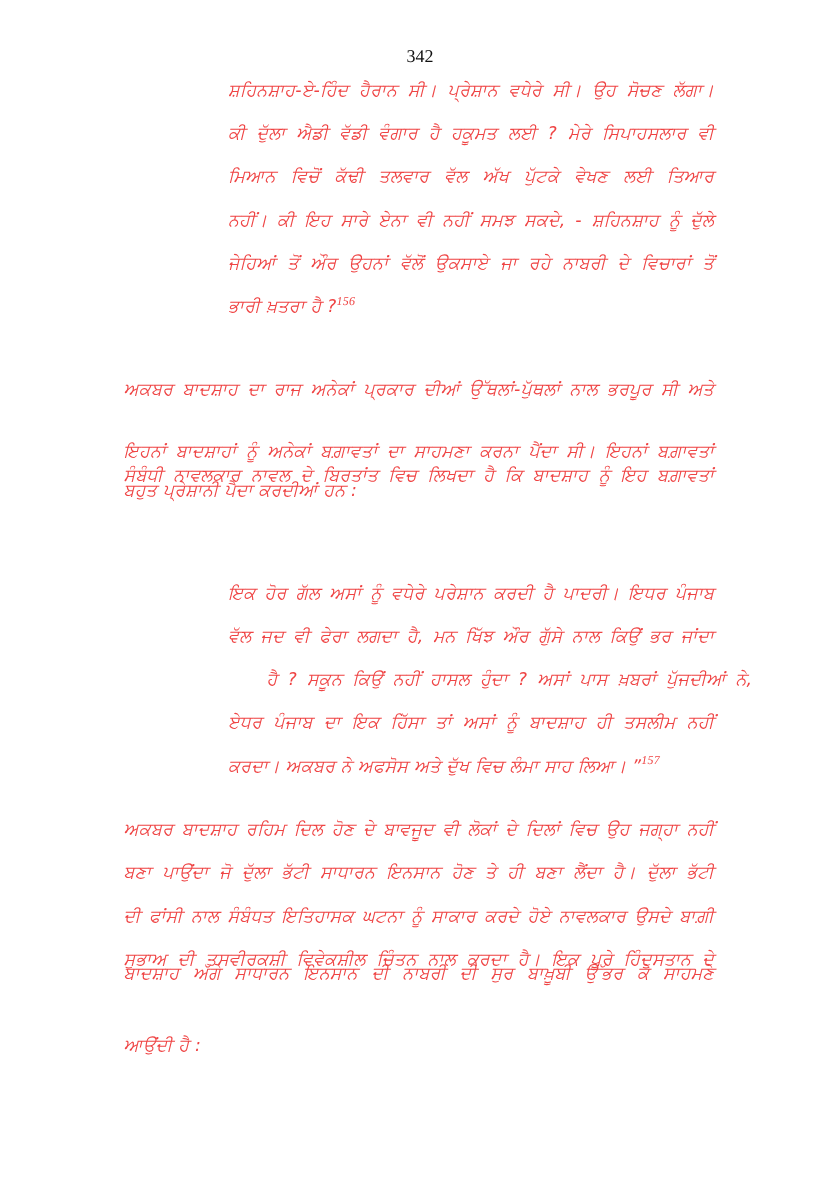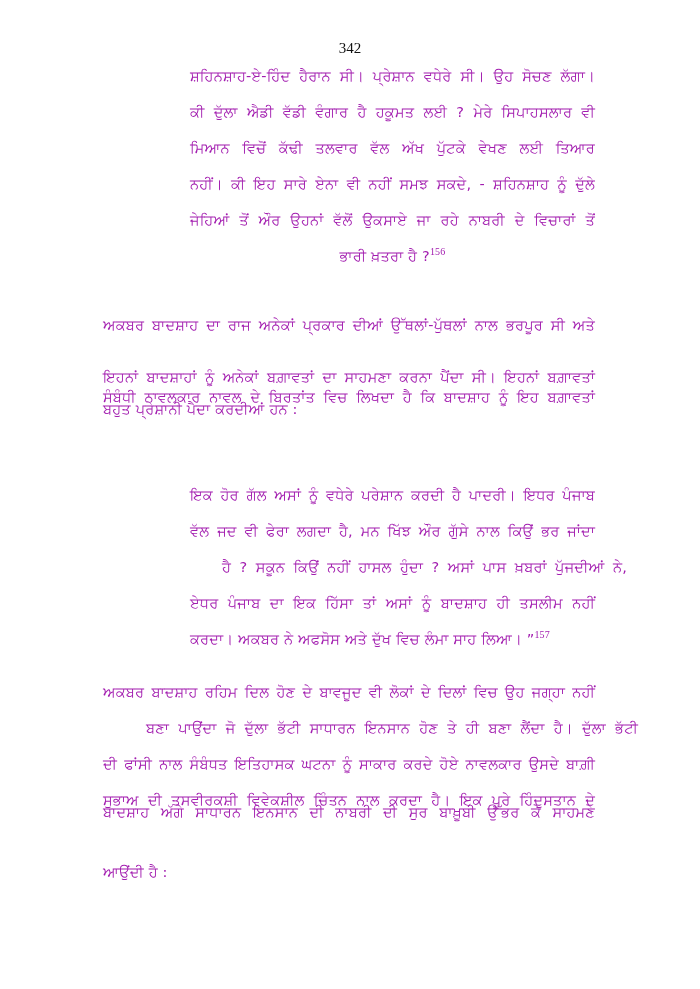--- a/index.html
+++ b/index.html
@@ -23,29 +23,30 @@
       font-family: "Liberation Serif", "DejaVu Serif", serif;
       font-size: 15px;
       color: #111;
     }
     .line {
       position: absolute;
       white-space: nowrap;
       font-family: "DejaVu Sans", "Liberation Sans", sans-serif;
       font-size: 14.5px;
       line-height: 20px;
-      color: #a21caf;
+      color: #ef4444;
       letter-spacing: 0.2px;
+      font-style: italic;
     }
     .line.justify {
       text-align: justify;
       text-align-last: justify;
       white-space: normal;
     }
-    .q1 { left: 190px; width: 405px; text-align: center; }
+    .q1 { left: 190px; width: 405px; }
     .q2 { left: 190px; width: 405px; }
     .b  { left: 103px; width: 492px; }
     sup.fn {
       font-family: "Liberation Serif", "DejaVu Serif", serif;
       font-size: 10px;
       vertical-align: 6px;
       line-height: 0;
     }
   </style>
 </head>
@@ -72,18 +73,18 @@
 <div>
   <div class="line q2 justify" style="top:485px;">ਇਕ ਹੋਰ ਗੱਲ ਅਸਾਂ ਨੂੰ ਵਧੇਰੇ ਪਰੇਸ਼ਾਨ ਕਰਦੀ ਹੈ ਪਾਦਰੀ। ਇਧਰ ਪੰਜਾਬ</div>
   <div class="line q2 justify" style="top:521px;">ਵੱਲ ਜਦ ਵੀ ਫੇਰਾ ਲਗਦਾ ਹੈ, ਮਨ ਖਿੱਝ ਔਰ ਗੁੱਸੇ ਨਾਲ ਕਿਉਂ ਭਰ ਜਾਂਦਾ</div>
   <div class="line q2 justify" style="top:557px;margin-left:32px;">ਹੈ ? ਸਕੂਨ ਕਿਉਂ ਨਹੀਂ ਹਾਸਲ ਹੁੰਦਾ ? ਅਸਾਂ ਪਾਸ ਖ਼ਬਰਾਂ ਪੁੱਜਦੀਆਂ ਨੇ,</div>
   <div class="line q2 justify" style="top:593px;">ਏਧਰ ਪੰਜਾਬ ਦਾ ਇਕ ਹਿੱਸਾ ਤਾਂ ਅਸਾਂ ਨੂੰ ਬਾਦਸ਼ਾਹ ਹੀ ਤਸਲੀਮ ਨਹੀਂ</div>
   <div class="line q2" style="top:629px;"><span>ਕਰਦਾ। ਅਕਬਰ ਨੇ ਅਫਸੋਸ ਅਤੇ ਦੁੱਖ ਵਿਚ ਲੰਮਾ ਸਾਹ ਲਿਆ। ”</span><sup class="fn">157</sup></div>
 </div>
 
 <div>
   <div class="line b justify" style="top:682px;">ਅਕਬਰ ਬਾਦਸ਼ਾਹ ਰਹਿਮ ਦਿਲ ਹੋਣ ਦੇ ਬਾਵਜੂਦ ਵੀ ਲੋਕਾਂ ਦੇ ਦਿਲਾਂ ਵਿਚ ਉਹ ਜਗ੍ਹਾ ਨਹੀਂ</div>
-  <div class="line b justify" style="top:718px;margin-left:43px;">ਬਣਾ ਪਾਉਂਦਾ ਜੋ ਦੁੱਲਾ ਭੱਟੀ ਸਾਧਾਰਨ ਇਨਸਾਨ ਹੋਣ ਤੇ ਹੀ ਬਣਾ ਲੈਂਦਾ ਹੈ। ਦੁੱਲਾ ਭੱਟੀ</div>
+  <div class="line b justify" style="top:718px;">ਬਣਾ ਪਾਉਂਦਾ ਜੋ ਦੁੱਲਾ ਭੱਟੀ ਸਾਧਾਰਨ ਇਨਸਾਨ ਹੋਣ ਤੇ ਹੀ ਬਣਾ ਲੈਂਦਾ ਹੈ। ਦੁੱਲਾ ਭੱਟੀ</div>
   <div class="line b justify" style="top:754px;">ਦੀ ਫਾਂਸੀ ਨਾਲ ਸੰਬੰਧਤ ਇਤਿਹਾਸਕ ਘਟਨਾ ਨੂੰ ਸਾਕਾਰ ਕਰਦੇ ਹੋਏ ਨਾਵਲਕਾਰ ਉਸਦੇ ਬਾਗ਼ੀ</div>
   <div class="line b justify" style="top:790px;">ਸੁਭਾਅ ਦੀ ਤਸਵੀਰਕਸ਼ੀ ਵਿਵੇਕਸ਼ੀਲ ਚਿੰਤਨ ਨਾਲ ਕਰਦਾ ਹੈ। ਇਕ ਪੂਰੇ ਹਿੰਦੁਸਤਾਨ ਦੇ</div>
   <div class="line b justify" style="top:790px;margin-top:12px;">ਬਾਦਸ਼ਾਹ ਅੱਗੇ ਸਾਧਾਰਨ ਇਨਸਾਨ ਦੀ ਨਾਬਰੀ ਦੀ ਸੁਰ ਬਾਖ਼ੂਬੀ ਉੱਭਰ ਕੇ ਸਾਹਮਣੇ</div>
   <div class="line b" style="top:862px;">ਆਉਂਦੀ ਹੈ :</div>
 </div>
 
 </body></html>

